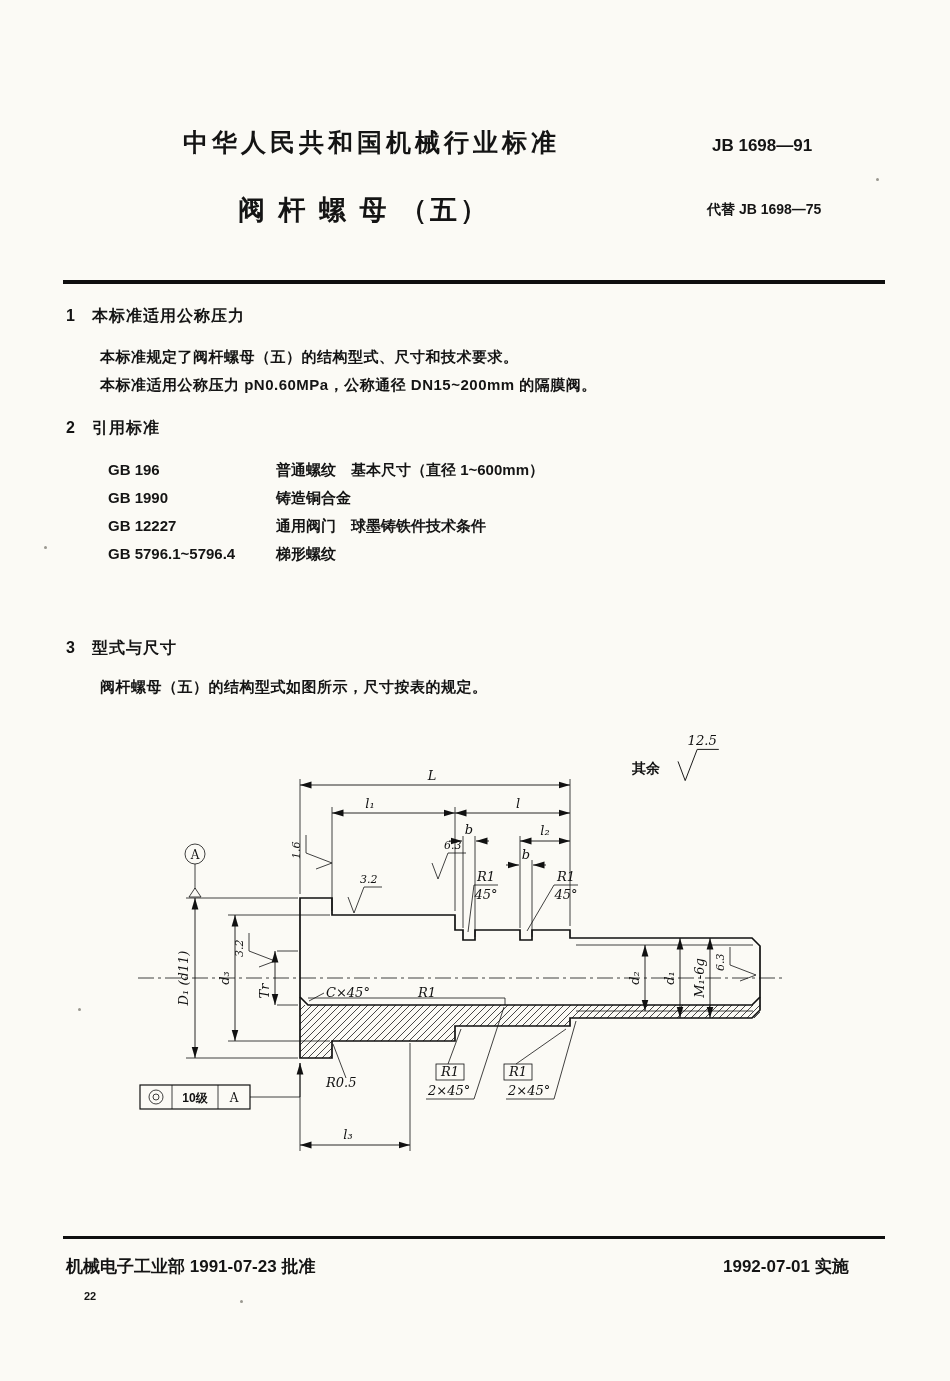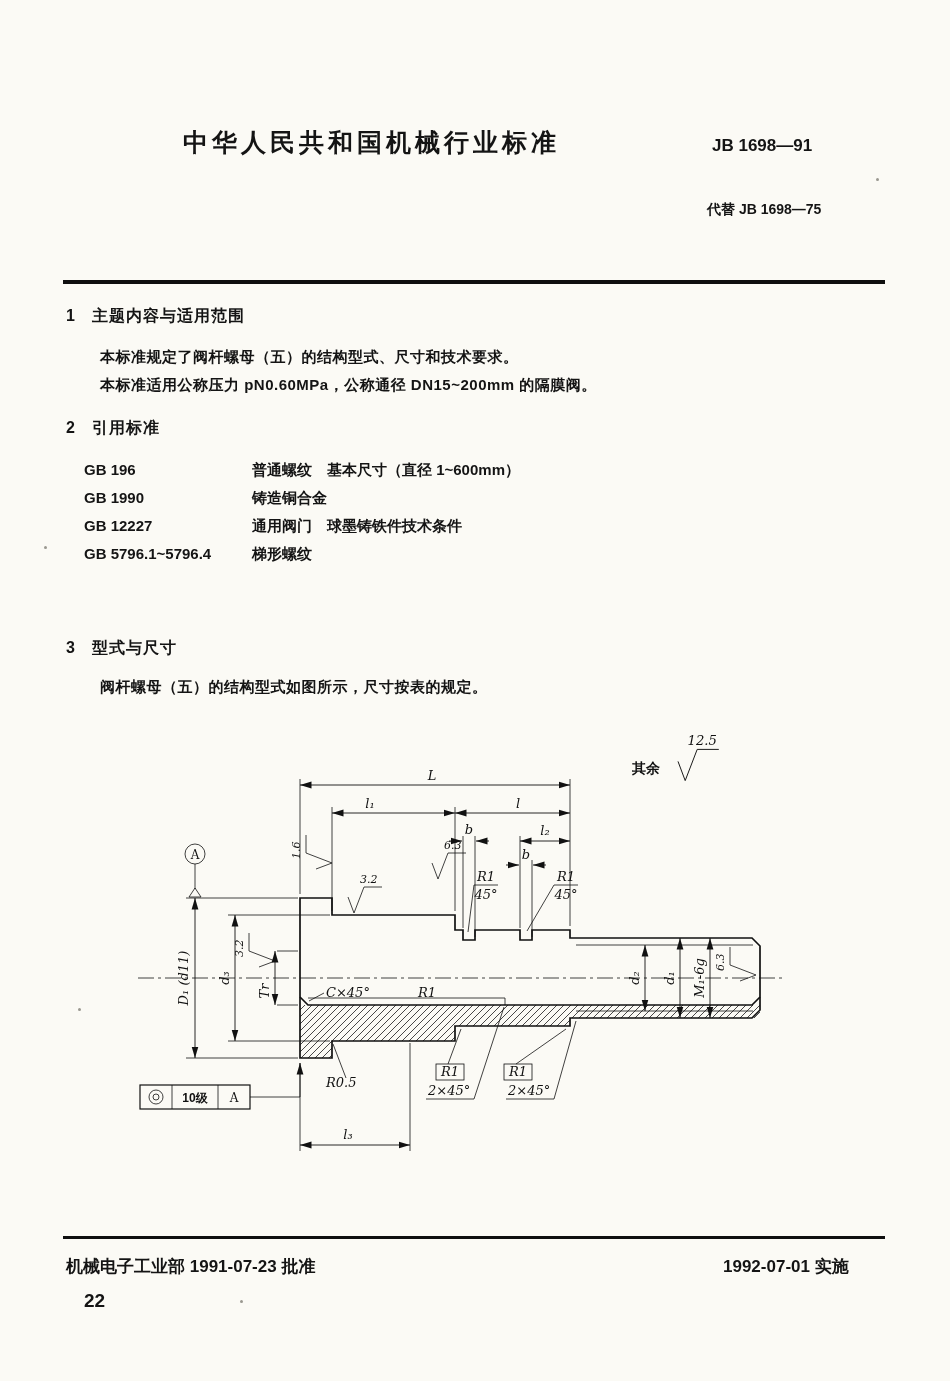--- a/index.html
+++ b/index.html
@@ -20,50 +20,51 @@
   .rule-top{top:280px;height:4px}
   .rule-foot{top:1236px;height:3px}
   .sec-heading{font-size:16px;font-weight:700;letter-spacing:1px}
   .sec-no{display:inline-block;width:26px}
   .para{font-size:15px;font-weight:700;letter-spacing:.5px}
   .refs{font-size:15px;font-weight:700}
   .ref-row{height:28px;line-height:28px}
   .ref-code{display:inline-block;width:168px}
   .footer-left{left:66px;top:1255px;font-size:17px;font-weight:700}
   .footer-right{left:723px;top:1255px;font-size:17px;font-weight:700}
-  .page-num{left:84px;top:1290px;font-size:19px;font-weight:700}
+  .page-num{left:84px;top:1290px;font-size:11px;font-weight:700}
   .speck{width:3px;height:3px;border-radius:50%;background:#9a9890}
   svg text{font-family:"DejaVu Serif","Liberation Serif",serif;fill:#111}
   .dim{font-style:italic;font-size:13px}
   .sml{font-style:italic;font-size:11px}
   .cjk{font-family:"Liberation Sans","DejaVu Sans",sans-serif;font-weight:700;font-style:normal}
   .outline{fill:none;stroke:#111;stroke-width:1.7}
   .thin{fill:none;stroke:#111;stroke-width:.8}
   .dimline{fill:none;stroke:#111;stroke-width:.9}
 </style>
 </head>
 <body>
 
 <div class="abs" style="left:0;top:0;width:950px;height:1266px">
 
   <div class="hdr-type abs">中华人民共和国机械行业标准</div>
   <div class="hdr-code abs">JB 1698—91</div>
+  <div class="hdr-title abs">阀 杆 螺 母 （五）</div>
   <div class="hdr-replaces abs">代替 JB 1698—75</div>
   <div class="rule rule-top abs"></div>
 
   <div class="sec-heading abs" style="left:66px;top:306px">
-    <span class="sec-no">1</span><span>主题内容与适用范围</span>
+    <span class="sec-no">1</span><span>本标准适用公称压力</span>
   </div>
   <div class="para abs" style="left:100px;top:348px">本标准规定了阀杆螺母（五）的结构型式、尺寸和技术要求。</div>
   <div class="para abs" style="left:100px;top:376px">本标准适用公称压力 pN0.60MPa，公称通径 DN15~200mm 的隔膜阀。</div>
 
   <div class="sec-heading abs" style="left:66px;top:418px">
     <span class="sec-no">2</span><span>引用标准</span>
   </div>
-  <div class="refs abs" style="left:84px;top:456px">
+  <div class="refs abs" style="left:108px;top:456px">
     <div class="ref-row">
       <span class="ref-code">GB 196</span><span>普通螺纹　基本尺寸（直径 1~600mm）</span>
     </div>
     <div class="ref-row">
       <span class="ref-code">GB 1990</span><span>铸造铜合金</span>
     </div>
     <div class="ref-row">
       <span class="ref-code">GB 12227</span><span>通用阀门　球墨铸铁件技术条件</span>
     </div>
     <div class="ref-row">

